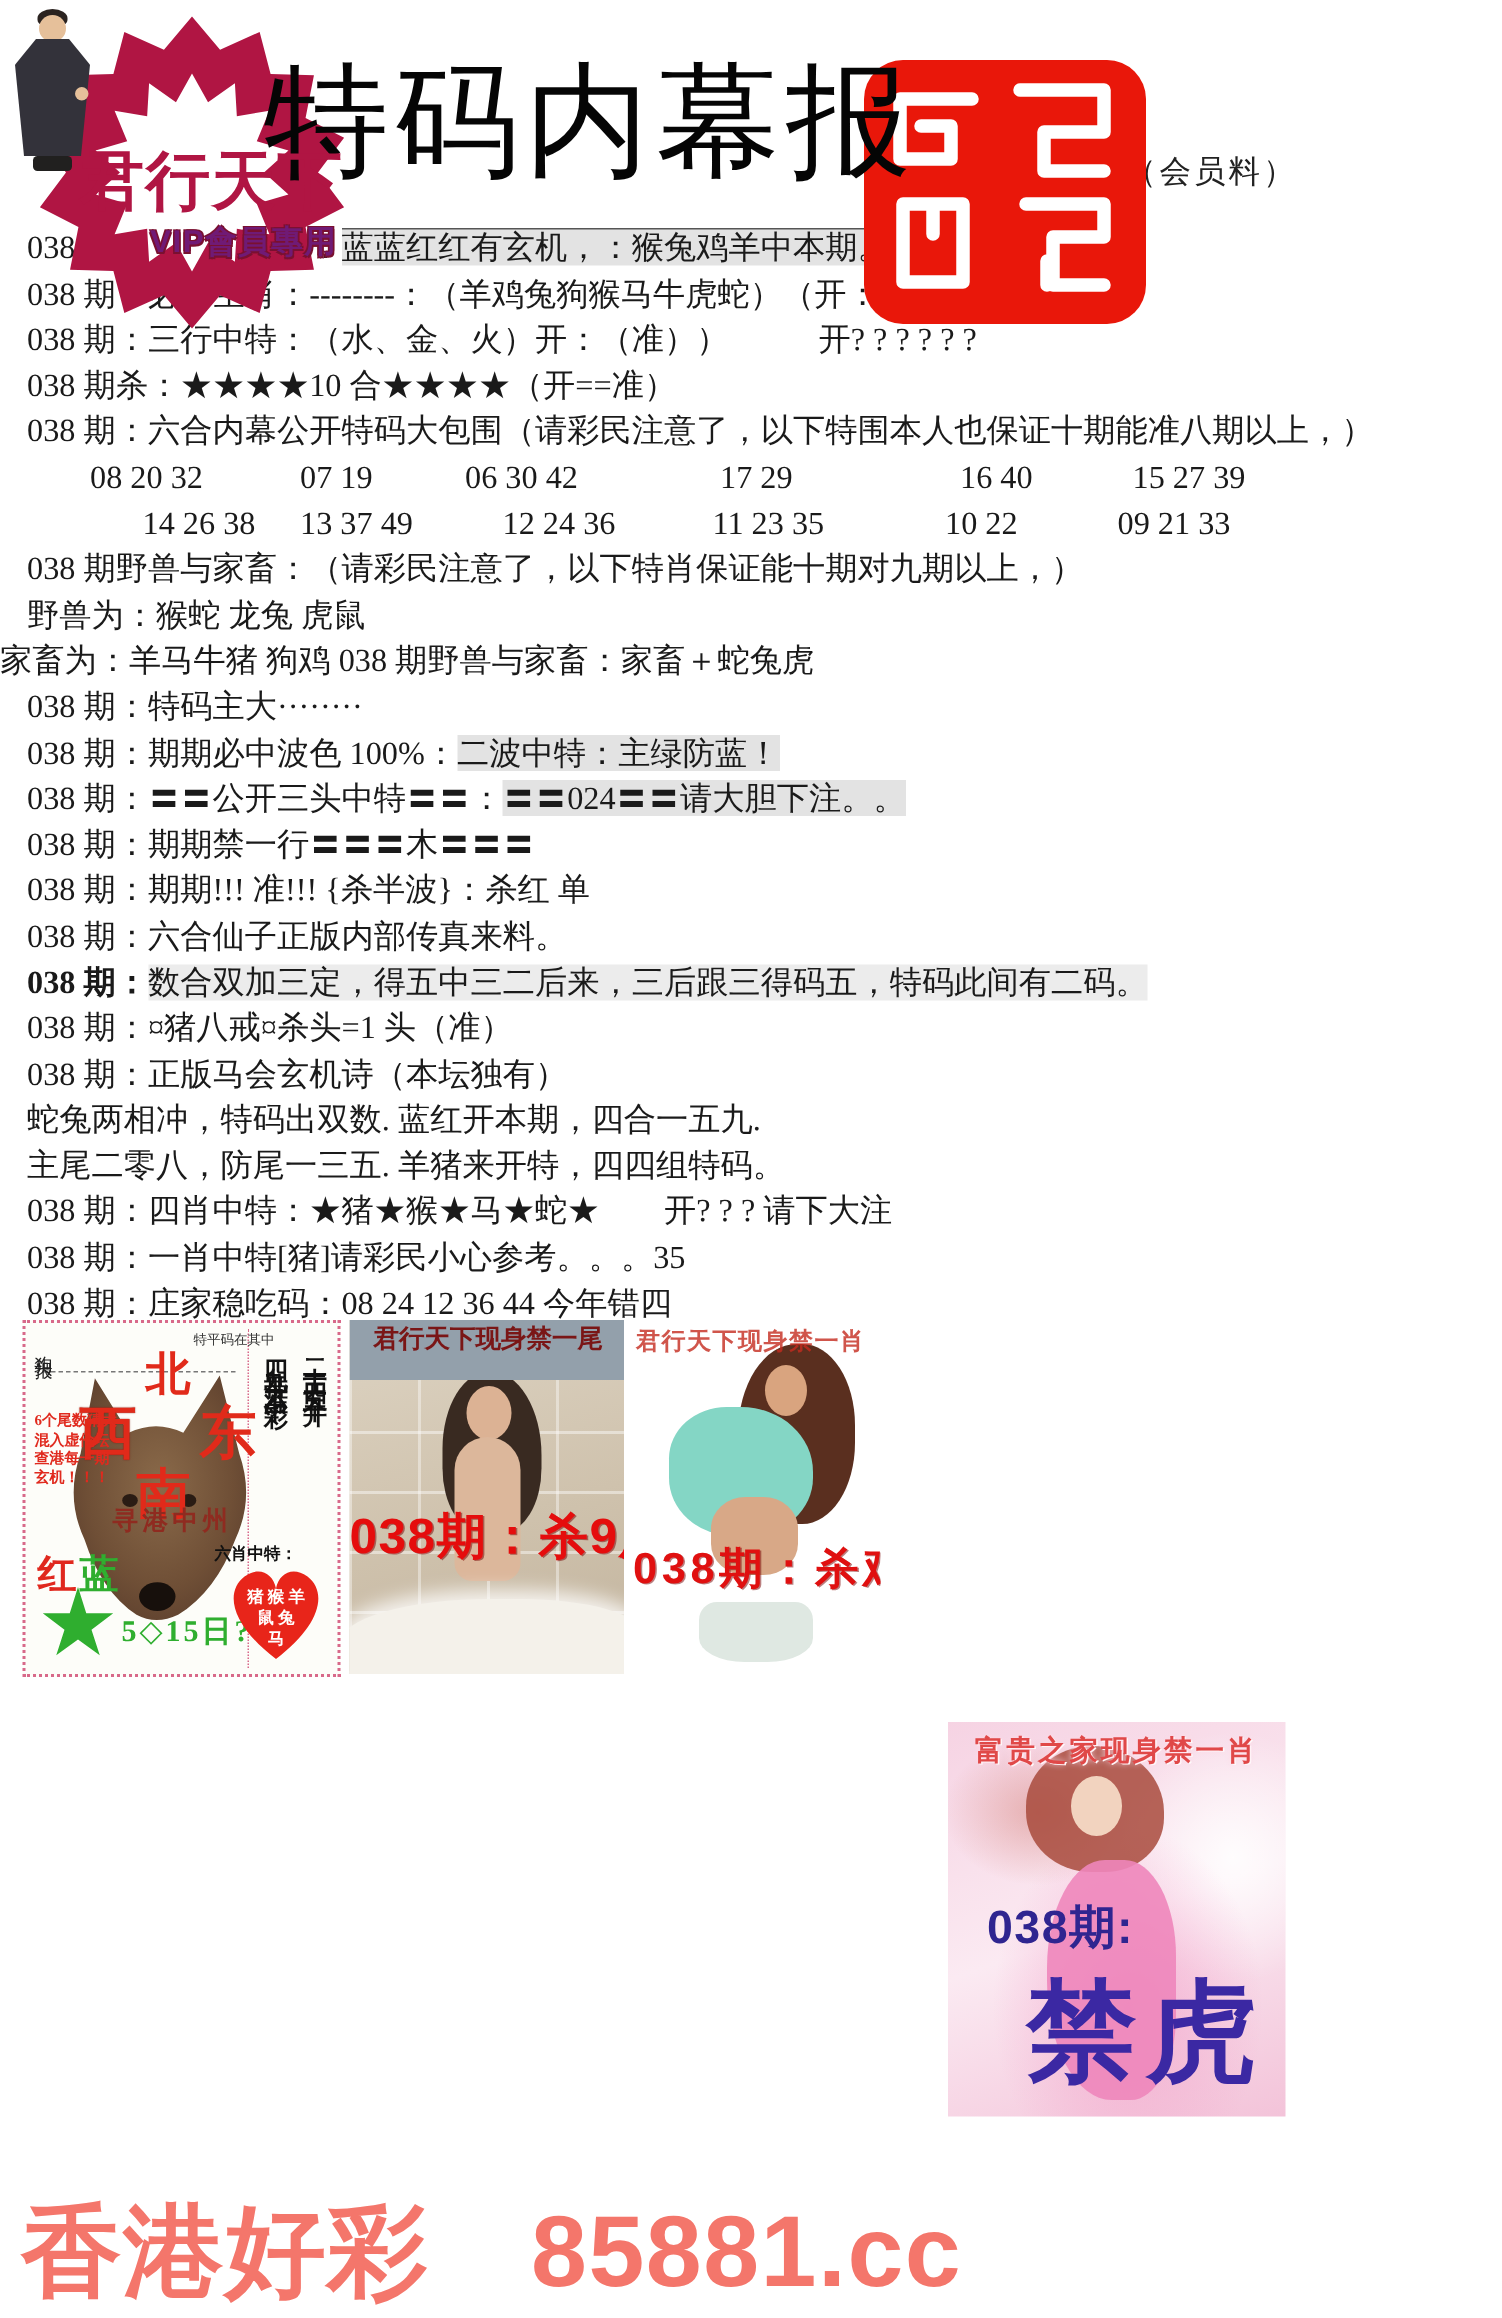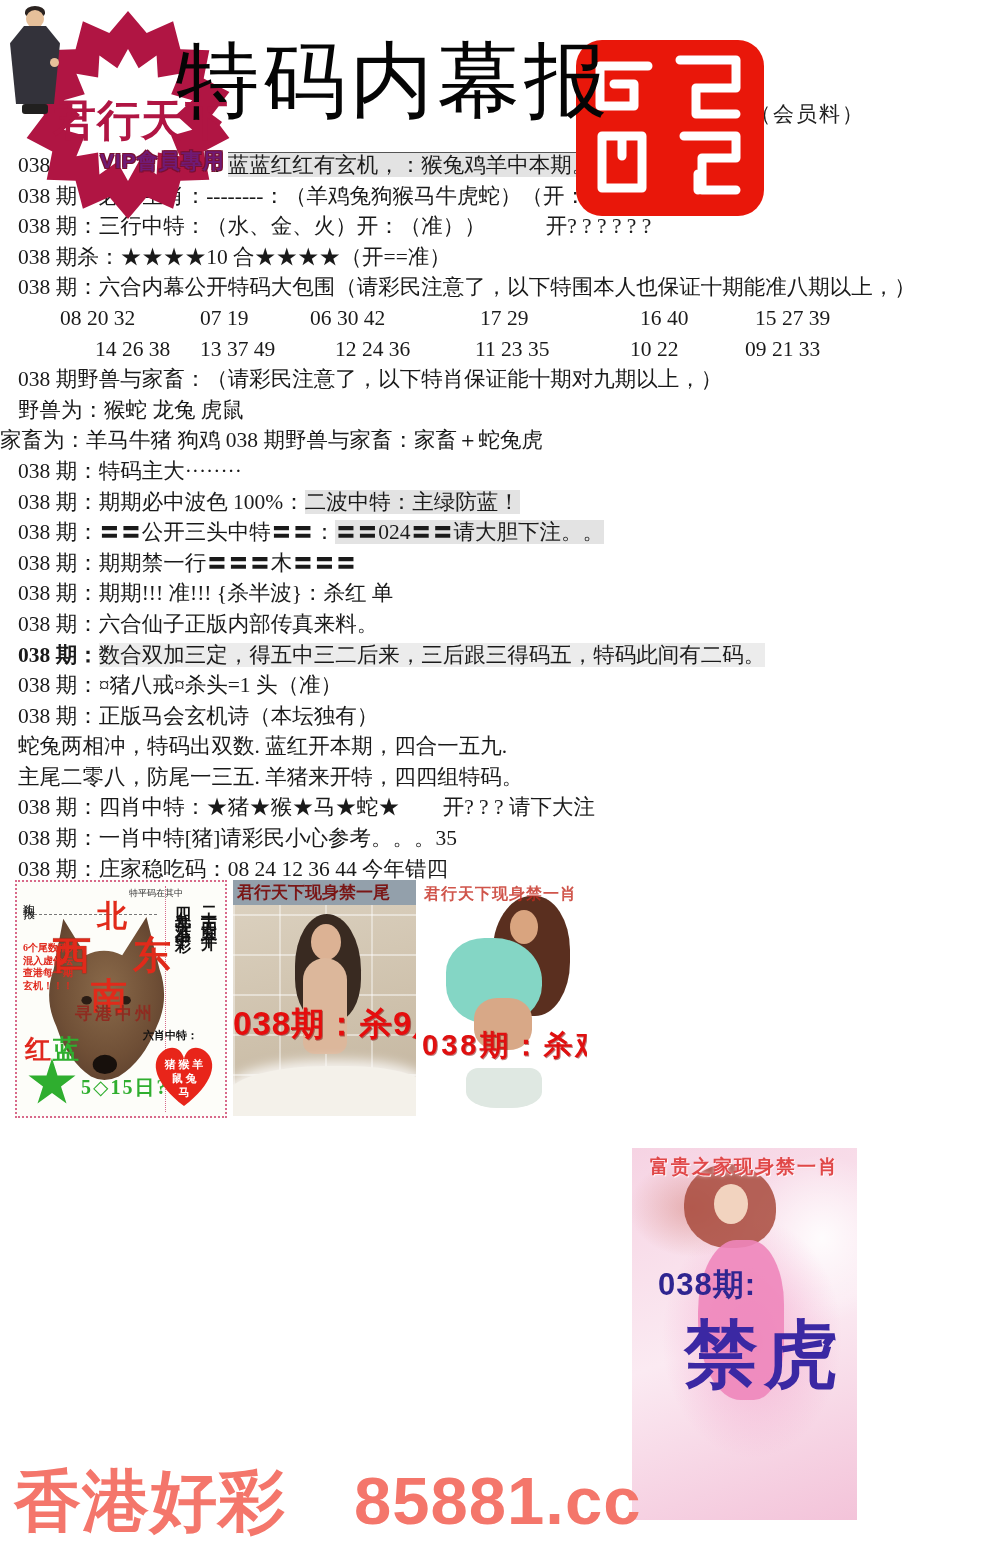--- a/index.html
+++ b/index.html
@@ -73,23 +73,23 @@
   .gdate{position:absolute;left:64px;top:192px;z-index:4;font-size:20px;font-weight:bold;color:#2fae2f;letter-spacing:2px;}
   .sixlabel{position:absolute;left:126px;top:146px;z-index:4;font-size:11px;font-weight:bold;color:#111;}
   .heart-svg{position:absolute;left:130px;top:158px;width:74px;height:70px;z-index:4;}
 
   
   .photo2{position:relative;width:183px;height:236px;overflow:hidden;
           background:
             repeating-linear-gradient(0deg,rgba(255,255,255,.45) 0 2px,rgba(0,0,0,0) 2px 40px),
             repeating-linear-gradient(90deg,rgba(255,255,255,.4) 0 2px,rgba(0,0,0,0) 2px 46px),
             linear-gradient(165deg,#ddd3c2 0%,#cfc2ad 55%,#c2b49e 100%);}
-  .photo2 .bar{position:absolute;left:0;top:0;width:100%;height:25px;background:#93a0ab;
+  .photo2 .bar{position:absolute;left:0;top:0;width:100%;height:40px;background:#93a0ab;
                font-family:"Liberation Sans","DejaVu Sans",sans-serif;font-weight:bold;font-size:17px;color:#7a1616;
-               line-height:25px;padding-left:4px;box-sizing:border-box;white-space:nowrap;}
+               line-height:25px;padding-left:16px;box-sizing:border-box;white-space:nowrap;}
   .photo2 .hair{position:absolute;left:62px;top:34px;width:66px;height:108px;background:#392a21;border-radius:48% 52% 40% 40%;}
   .photo2 .face{position:absolute;left:78px;top:44px;width:30px;height:36px;background:#dcb294;border-radius:50%;}
   .photo2 .torso{position:absolute;left:70px;top:78px;width:44px;height:96px;background:#dcb79b;border-radius:22px 22px 12px 12px;}
   .photo2 .bed{position:absolute;left:-6px;bottom:-8px;width:110%;height:58px;background:#f4f1ea;border-radius:50% 40% 0 0;box-shadow:0 -6px 12px rgba(255,255,255,.8);}
   .overlay-red{position:absolute;left:0;width:100%;text-align:center;font-family:"Liberation Sans","DejaVu Sans",sans-serif;
                font-weight:bold;color:#e50d0d;text-shadow:1px 1px 0 rgba(120,0,0,.5);white-space:nowrap;}
   .photo2 .overlay-red{top:122px;font-size:33px;letter-spacing:1px;}
 
   
   .photo3{position:relative;width:165px;height:234px;overflow:hidden;
@@ -101,21 +101,21 @@
   .photo3 .banner{position:absolute;left:2px;top:4px;font-family:"Liberation Sans","DejaVu Sans",sans-serif;
                   font-weight:bold;font-size:16px;color:rgba(196,42,30,.8);letter-spacing:1px;white-space:nowrap;}
   .photo3 .hair{position:absolute;left:70px;top:16px;width:78px;height:120px;background:#5a2f1f;border-radius:50% 45% 45% 50%;}
   .photo3 .face{position:absolute;left:88px;top:30px;width:28px;height:34px;background:#d9a47f;border-radius:50%;}
   .photo3 .top{position:absolute;left:24px;top:58px;width:96px;height:86px;background:#84d6c5;border-radius:40% 50% 45% 45%;}
   .photo3 .skin{position:absolute;left:52px;top:118px;width:58px;height:52px;background:#d8a887;border-radius:40%;}
   .photo3 .shorts{position:absolute;left:44px;bottom:6px;width:76px;height:40px;background:#dfe8e2;border-radius:12px 12px 40% 40%;}
   .photo3 .overlay-red{top:146px;font-size:29px;letter-spacing:3px;color:#e01010;}
 
   
-  .pinkcard{position:absolute;left:632px;top:1148px;width:225px;height:372px;overflow:hidden;z-index:2;
+  .pinkcard{position:absolute;left:632px;top:1148px;width:225px;height:263px;overflow:hidden;z-index:2;
             background:
               radial-gradient(90px 70px at 60px 60px,rgba(196,90,70,.35),rgba(0,0,0,0) 70%),
               radial-gradient(120px 160px at 120px 190px,rgba(240,140,190,.55),rgba(0,0,0,0) 75%),
               radial-gradient(110px 120px at 190px 90px,rgba(255,255,255,.9),rgba(0,0,0,0) 70%),
               linear-gradient(160deg,#f6d3e3 0%,#fbeaf2 50%,#f3c3d9 100%);}
   .pinkcard .hair{position:absolute;left:52px;top:16px;width:92px;height:84px;background:#a84a3c;border-radius:50% 55% 45% 50%;opacity:.85;}
   .pinkcard .face{position:absolute;left:82px;top:36px;width:34px;height:40px;background:#f2d3bf;border-radius:50%;}
   .pinkcard .dress{position:absolute;left:66px;top:92px;width:86px;height:160px;background:#ee86bb;border-radius:45% 40% 35% 50%;opacity:.9;}
   .pinkcard .banner{position:absolute;left:0;top:6px;width:100%;text-align:center;font-family:"Liberation Sans","DejaVu Sans",sans-serif;
                     font-weight:bold;font-size:19px;color:#e04848;letter-spacing:2px;white-space:nowrap;

